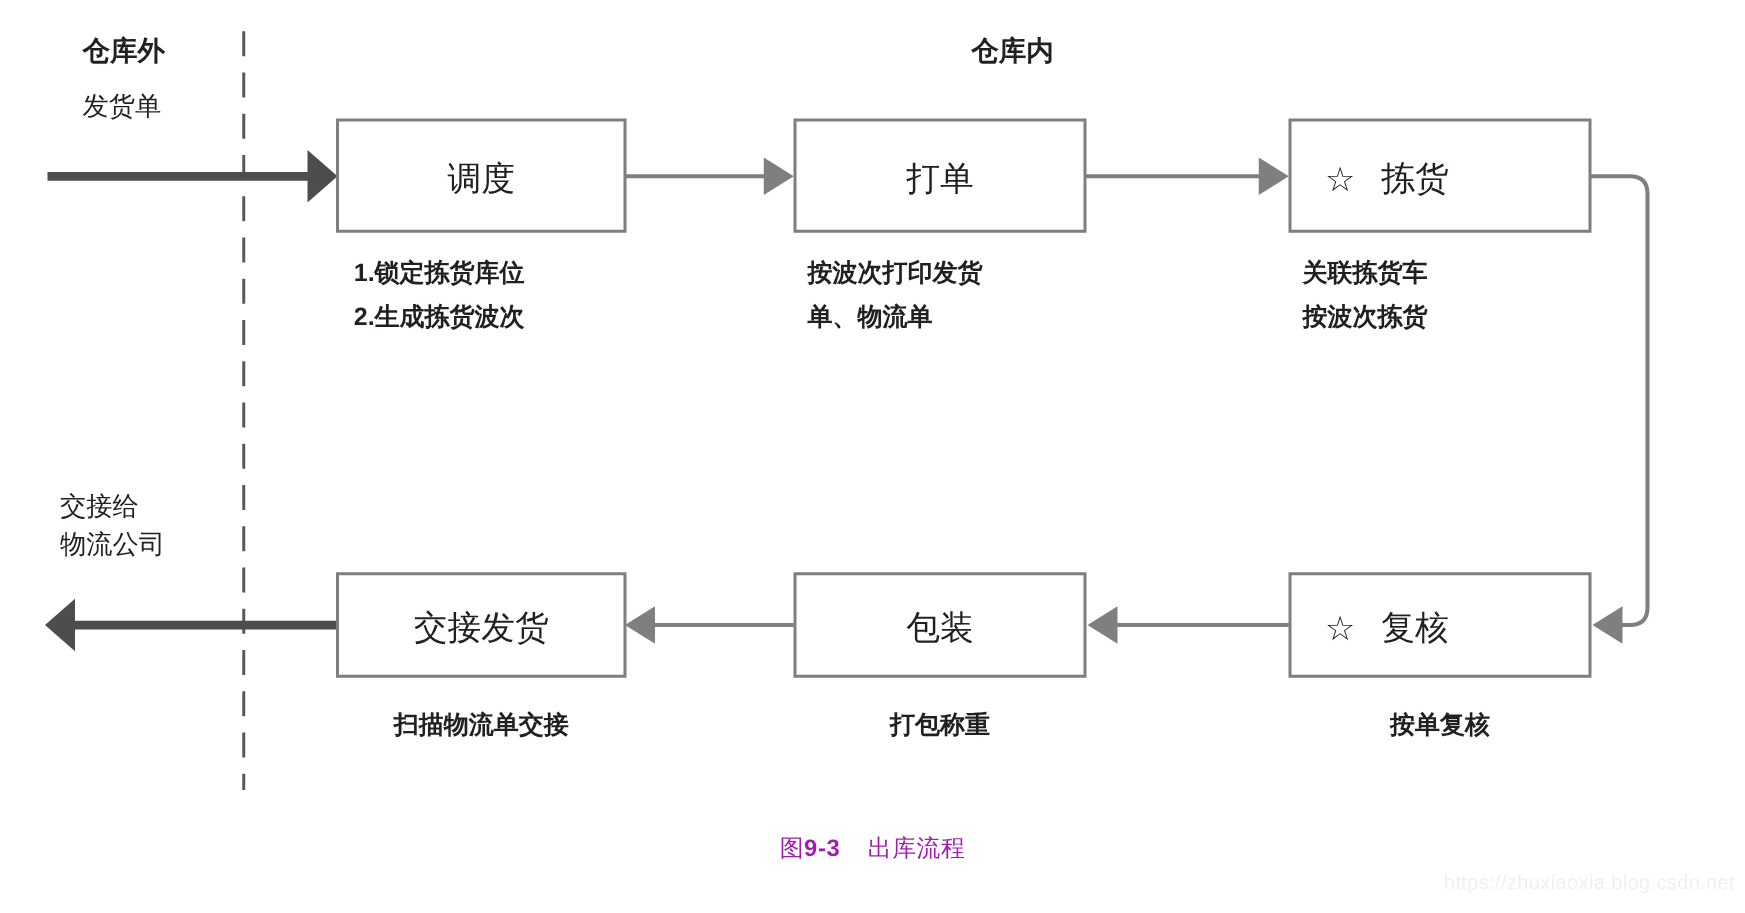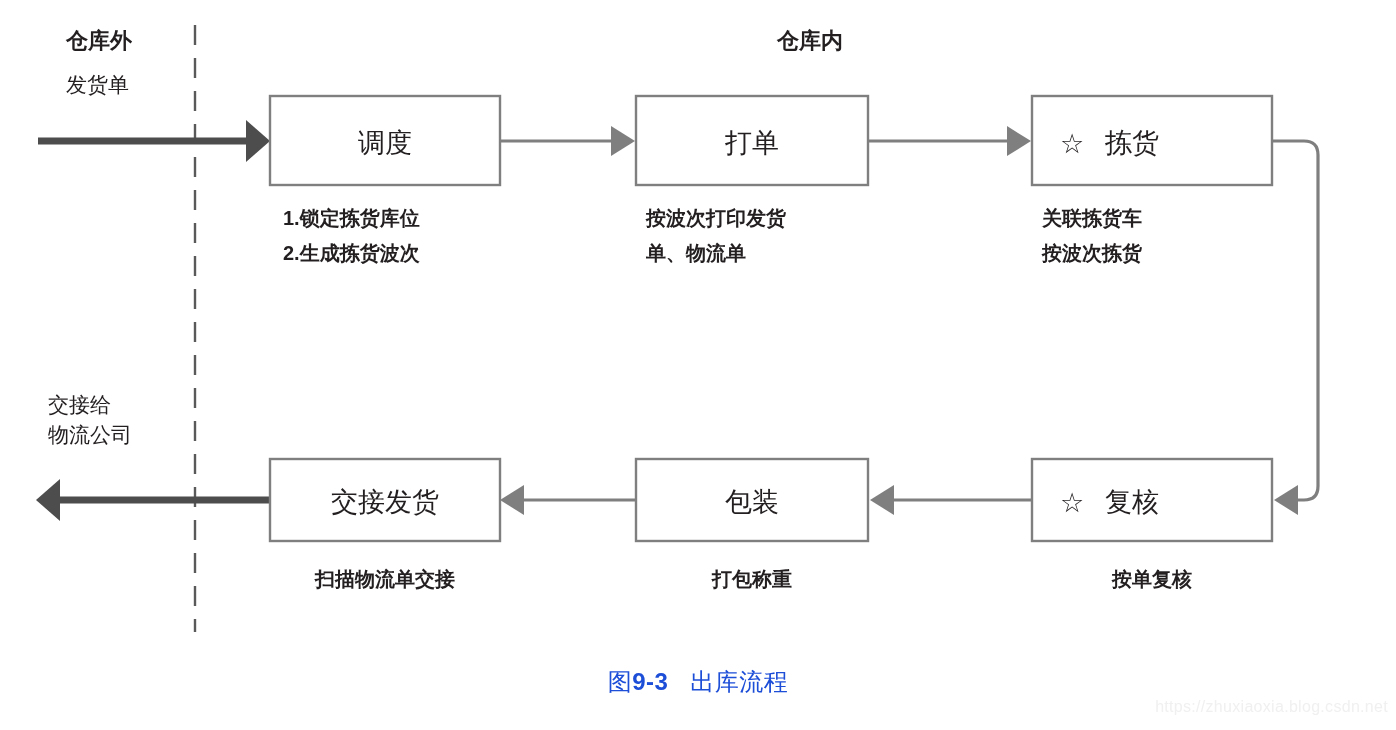--- a/index.html
+++ b/index.html
@@ -77,22 +77,22 @@
     stroke-width: 2.4;
     stroke-dasharray: 20 13;
     fill: none;
   }
   .fig-caption {
     position: absolute;
     left: 0;
     top: 666px;
     width: 1396px;
     text-align: center;
-    font-size: 24px;
-    color: #1d4ed8;
+    font-size: 19px;
+    color: #a21caf;
     letter-spacing: 0.5px;
   }
   .fig-caption .fig-num {
     font-weight: bold;
   }
   .fig-caption .fig-gap {
     display: inline-block;
     width: 22px;
   }
   .watermark {

